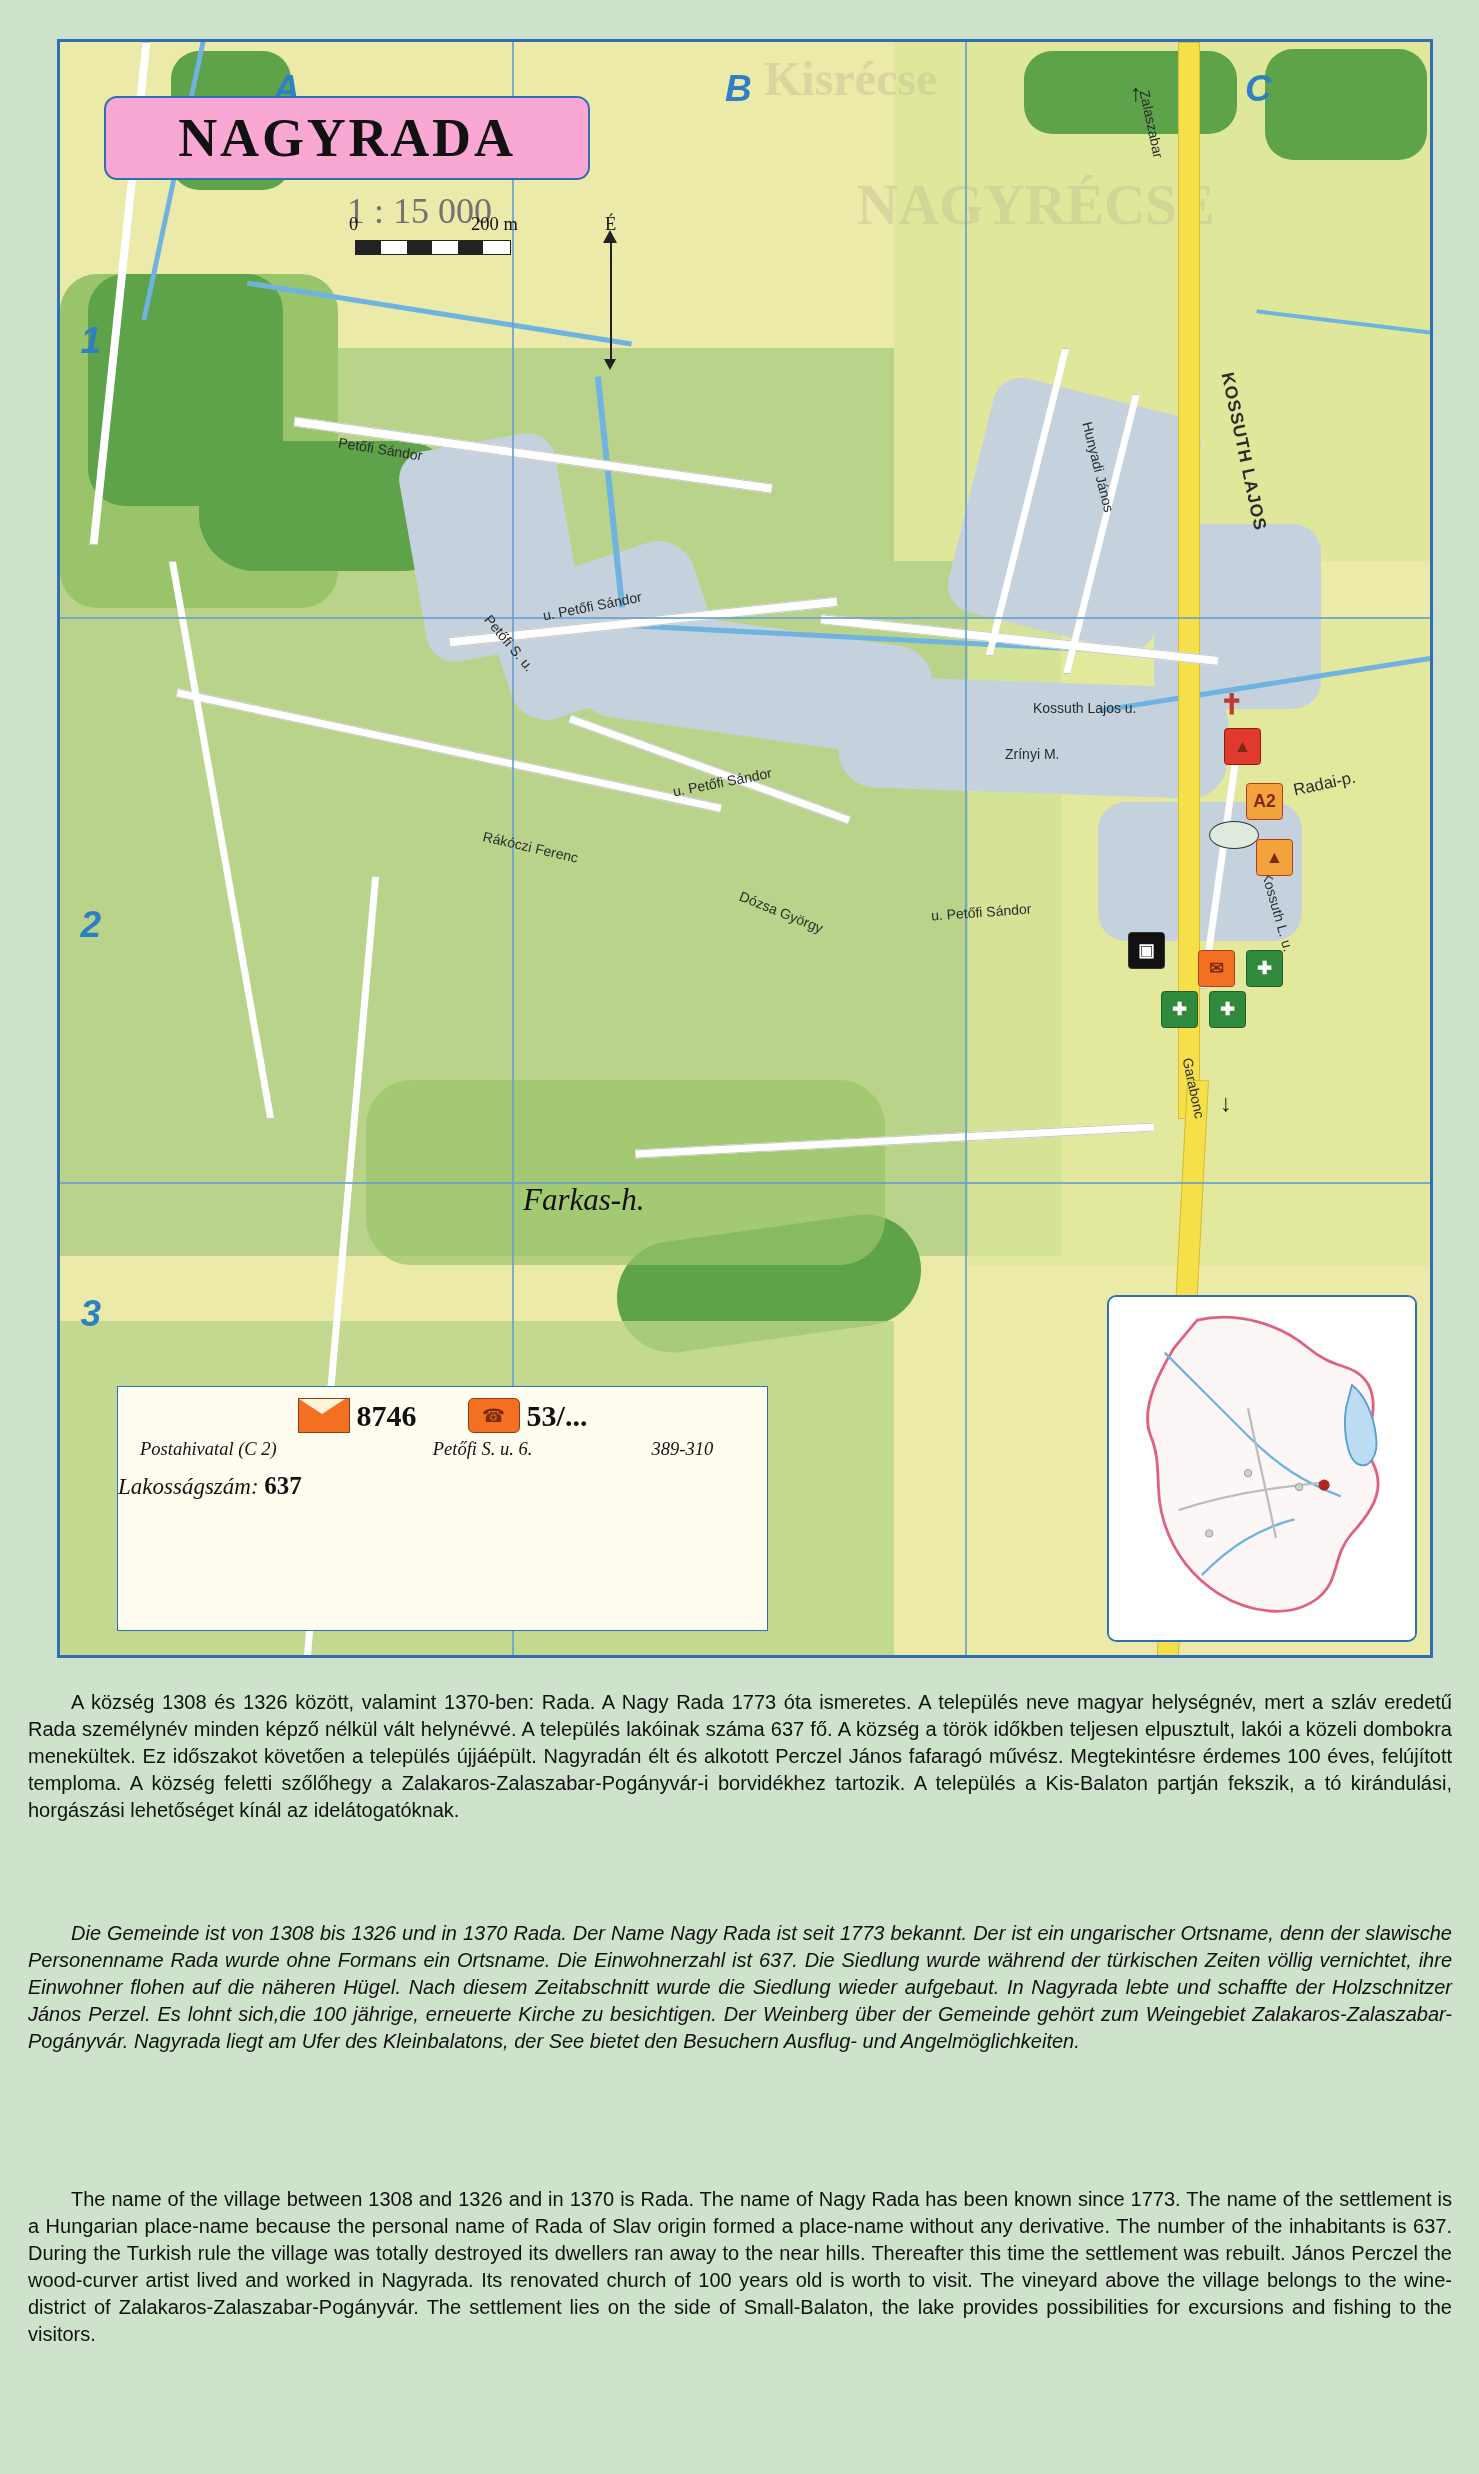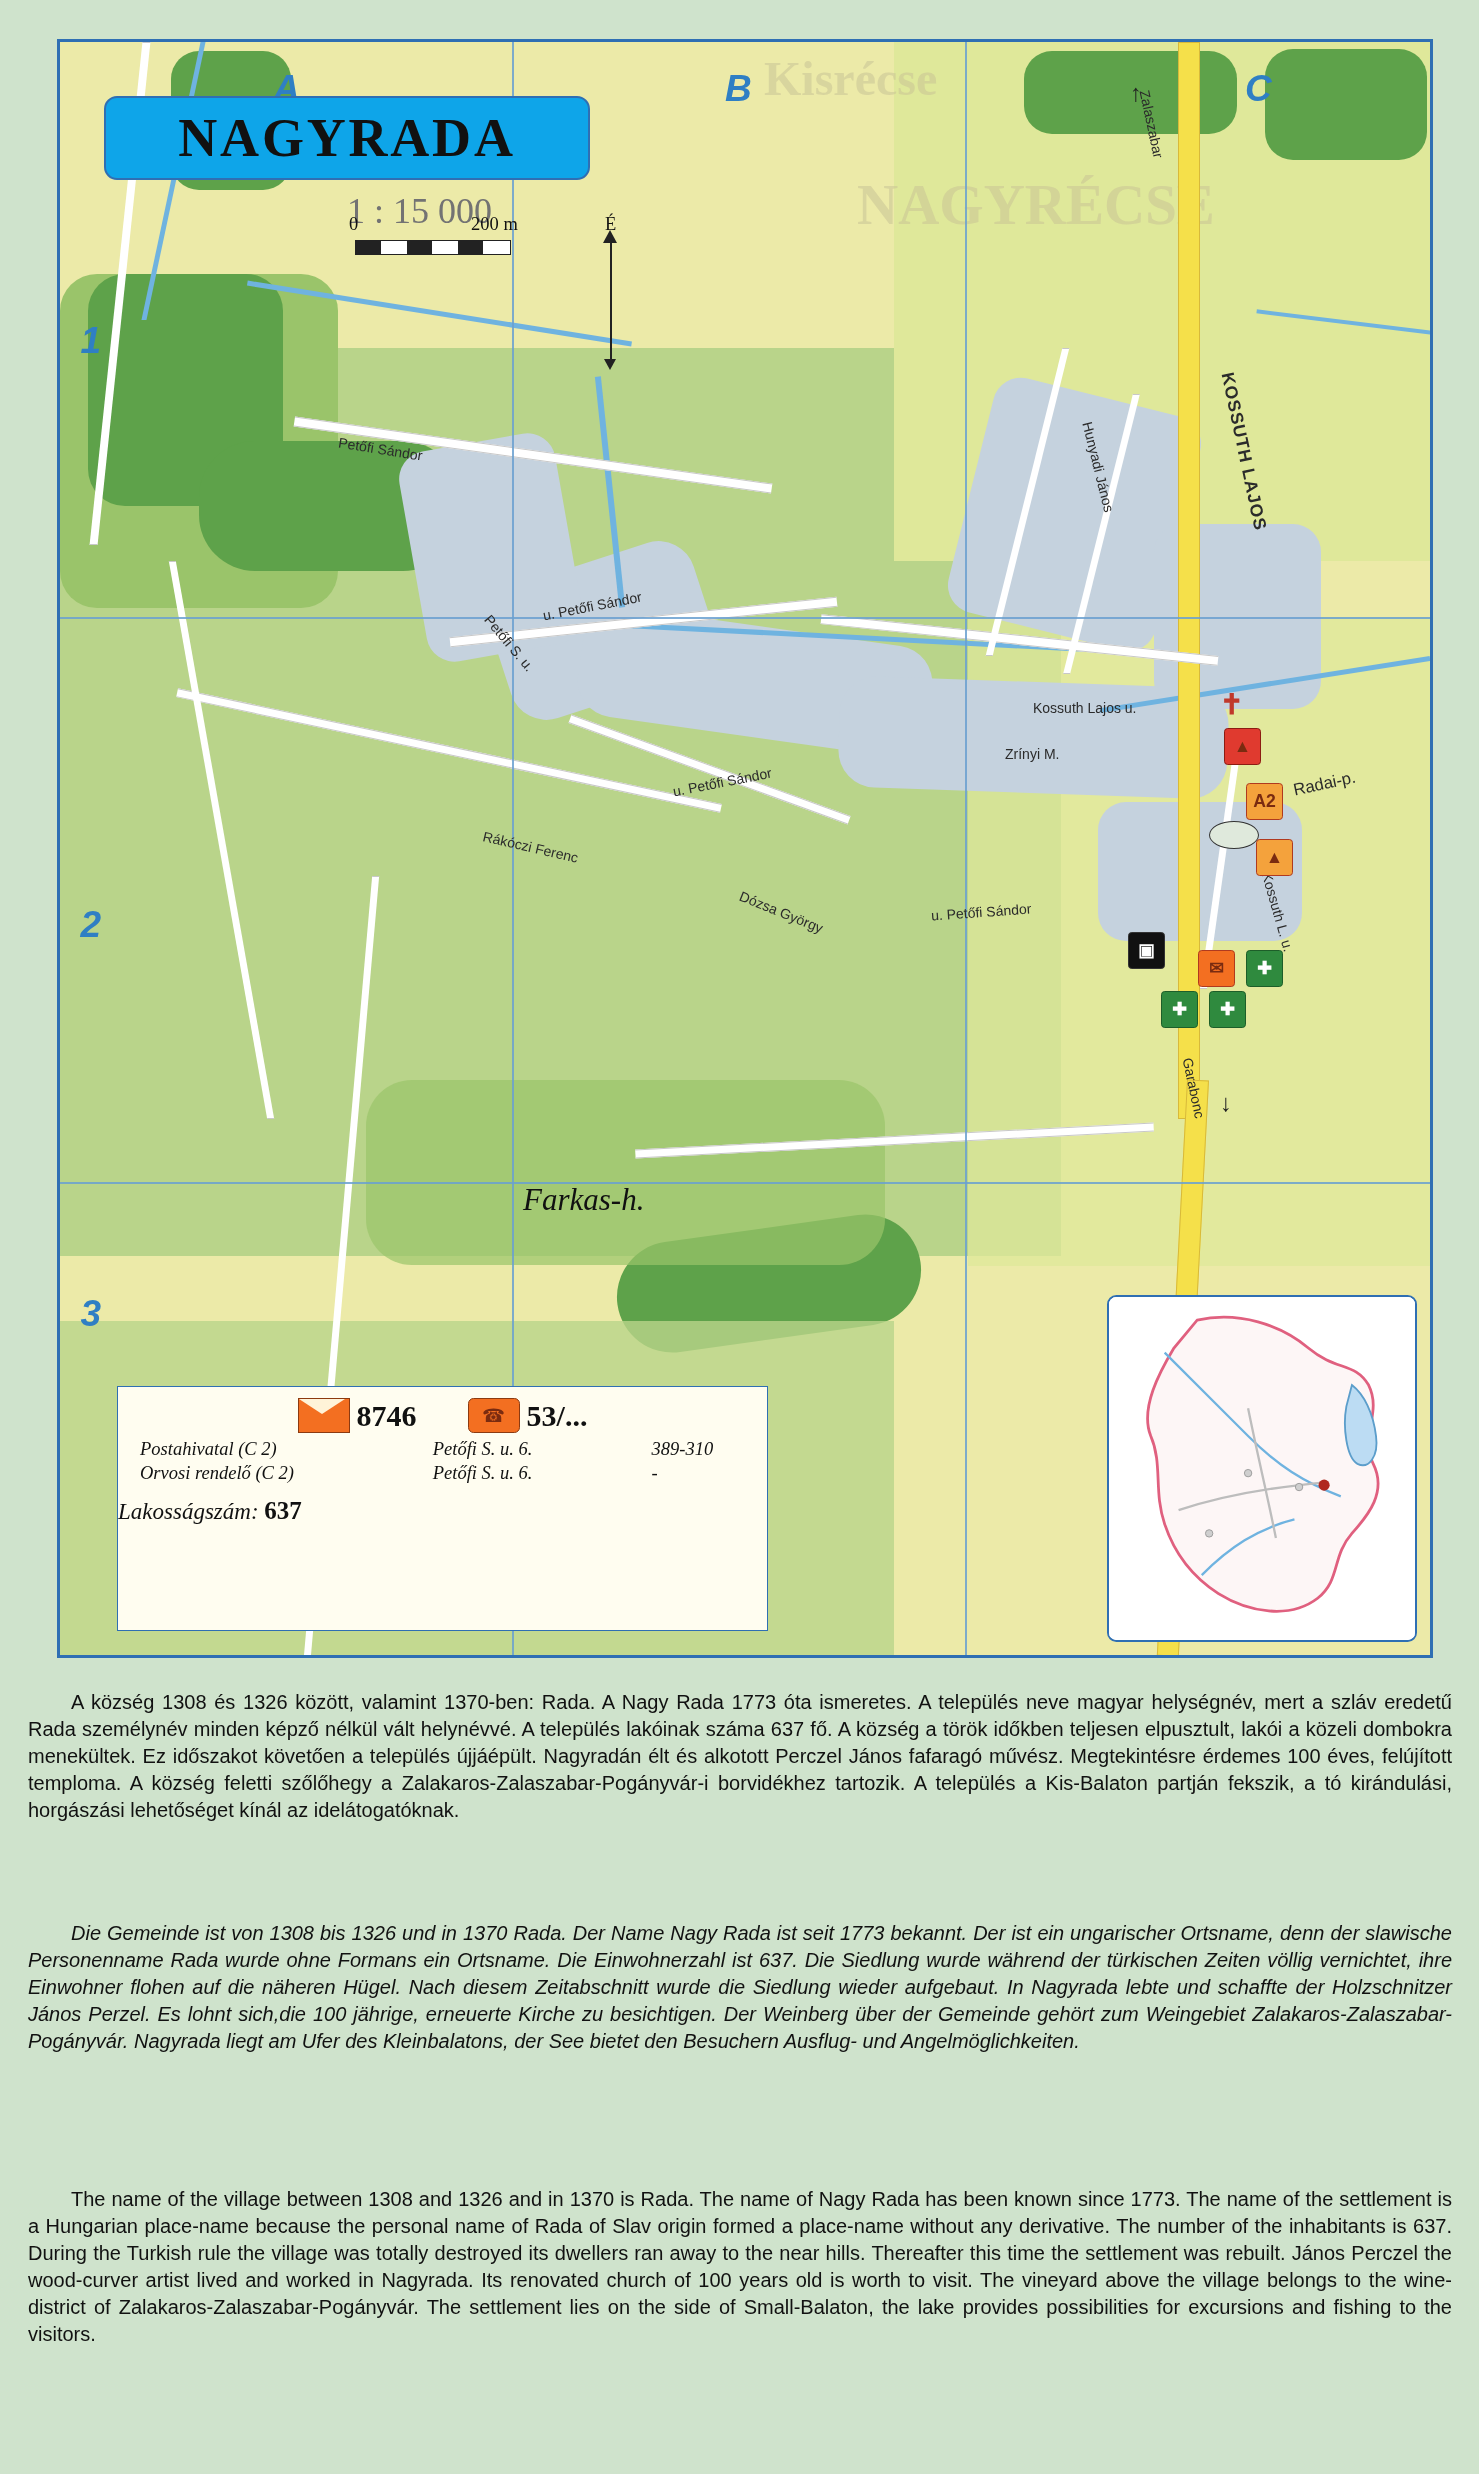--- a/index.html
+++ b/index.html
@@ -39,21 +39,21 @@
   .mainroad{position:absolute;background:#f5e04a;border:0.9px solid #d8b93a;}
   .stream{position:absolute;background:#6fb3e0;}
   .roadlabel{
     position:absolute;font-size:14px;color:#2b2b2b;font-family:"Liberation Sans",sans-serif;
     white-space:nowrap;
   }
   .roadlabel.big{font-size:17.6px;font-weight:bold;letter-spacing:0.9px;}
   
   #title-box{
     position:absolute;left:44px;top:54px;width:482px;height:80px;
-    background:#0ea5e9;border:2.8px solid #2f6fb3;border-radius:13px;
+    background:#f9a8d4;border:2.8px solid #2f6fb3;border-radius:13px;
     display:flex;align-items:center;justify-content:center;
   }
   #title-box span{
     font-family:"Liberation Serif", serif;font-size:54px;font-weight:bold;letter-spacing:2.8px;color:#111;
   }
   #scale-text{
     position:absolute;left:287px;top:148px;font-family:"Liberation Serif",serif;
     font-size:36px;color:#737373;
   }
   #scale-bar{position:absolute;left:295px;top:198px;width:154px;height:13px;border:1.9px solid #222;background:#fff;}
@@ -244,25 +244,20 @@
       <span class="phone">☎</span>
       <span class="num">53/...</span>
     </div>
     <table>
       <tbody>
       <tr>
         <td class="c1">Postahivatal (C 2)</td>
         <td class="c2">Petőfi S. u. 6.</td>
         <td class="c3">389-310</td>
       </tr>
-      <tr>
-        <td class="c1">Orvosi rendelő (C 2)</td>
-        <td class="c2">Petőfi S. u. 6.</td>
-        <td class="c3">-</td>
-      </tr>
     </tbody>
       </table>
     <div id="pop-line">
       <span>Lakosságszám:</span>
       <b>637</b>
     </div>
   </div>
 
 </div>
 

